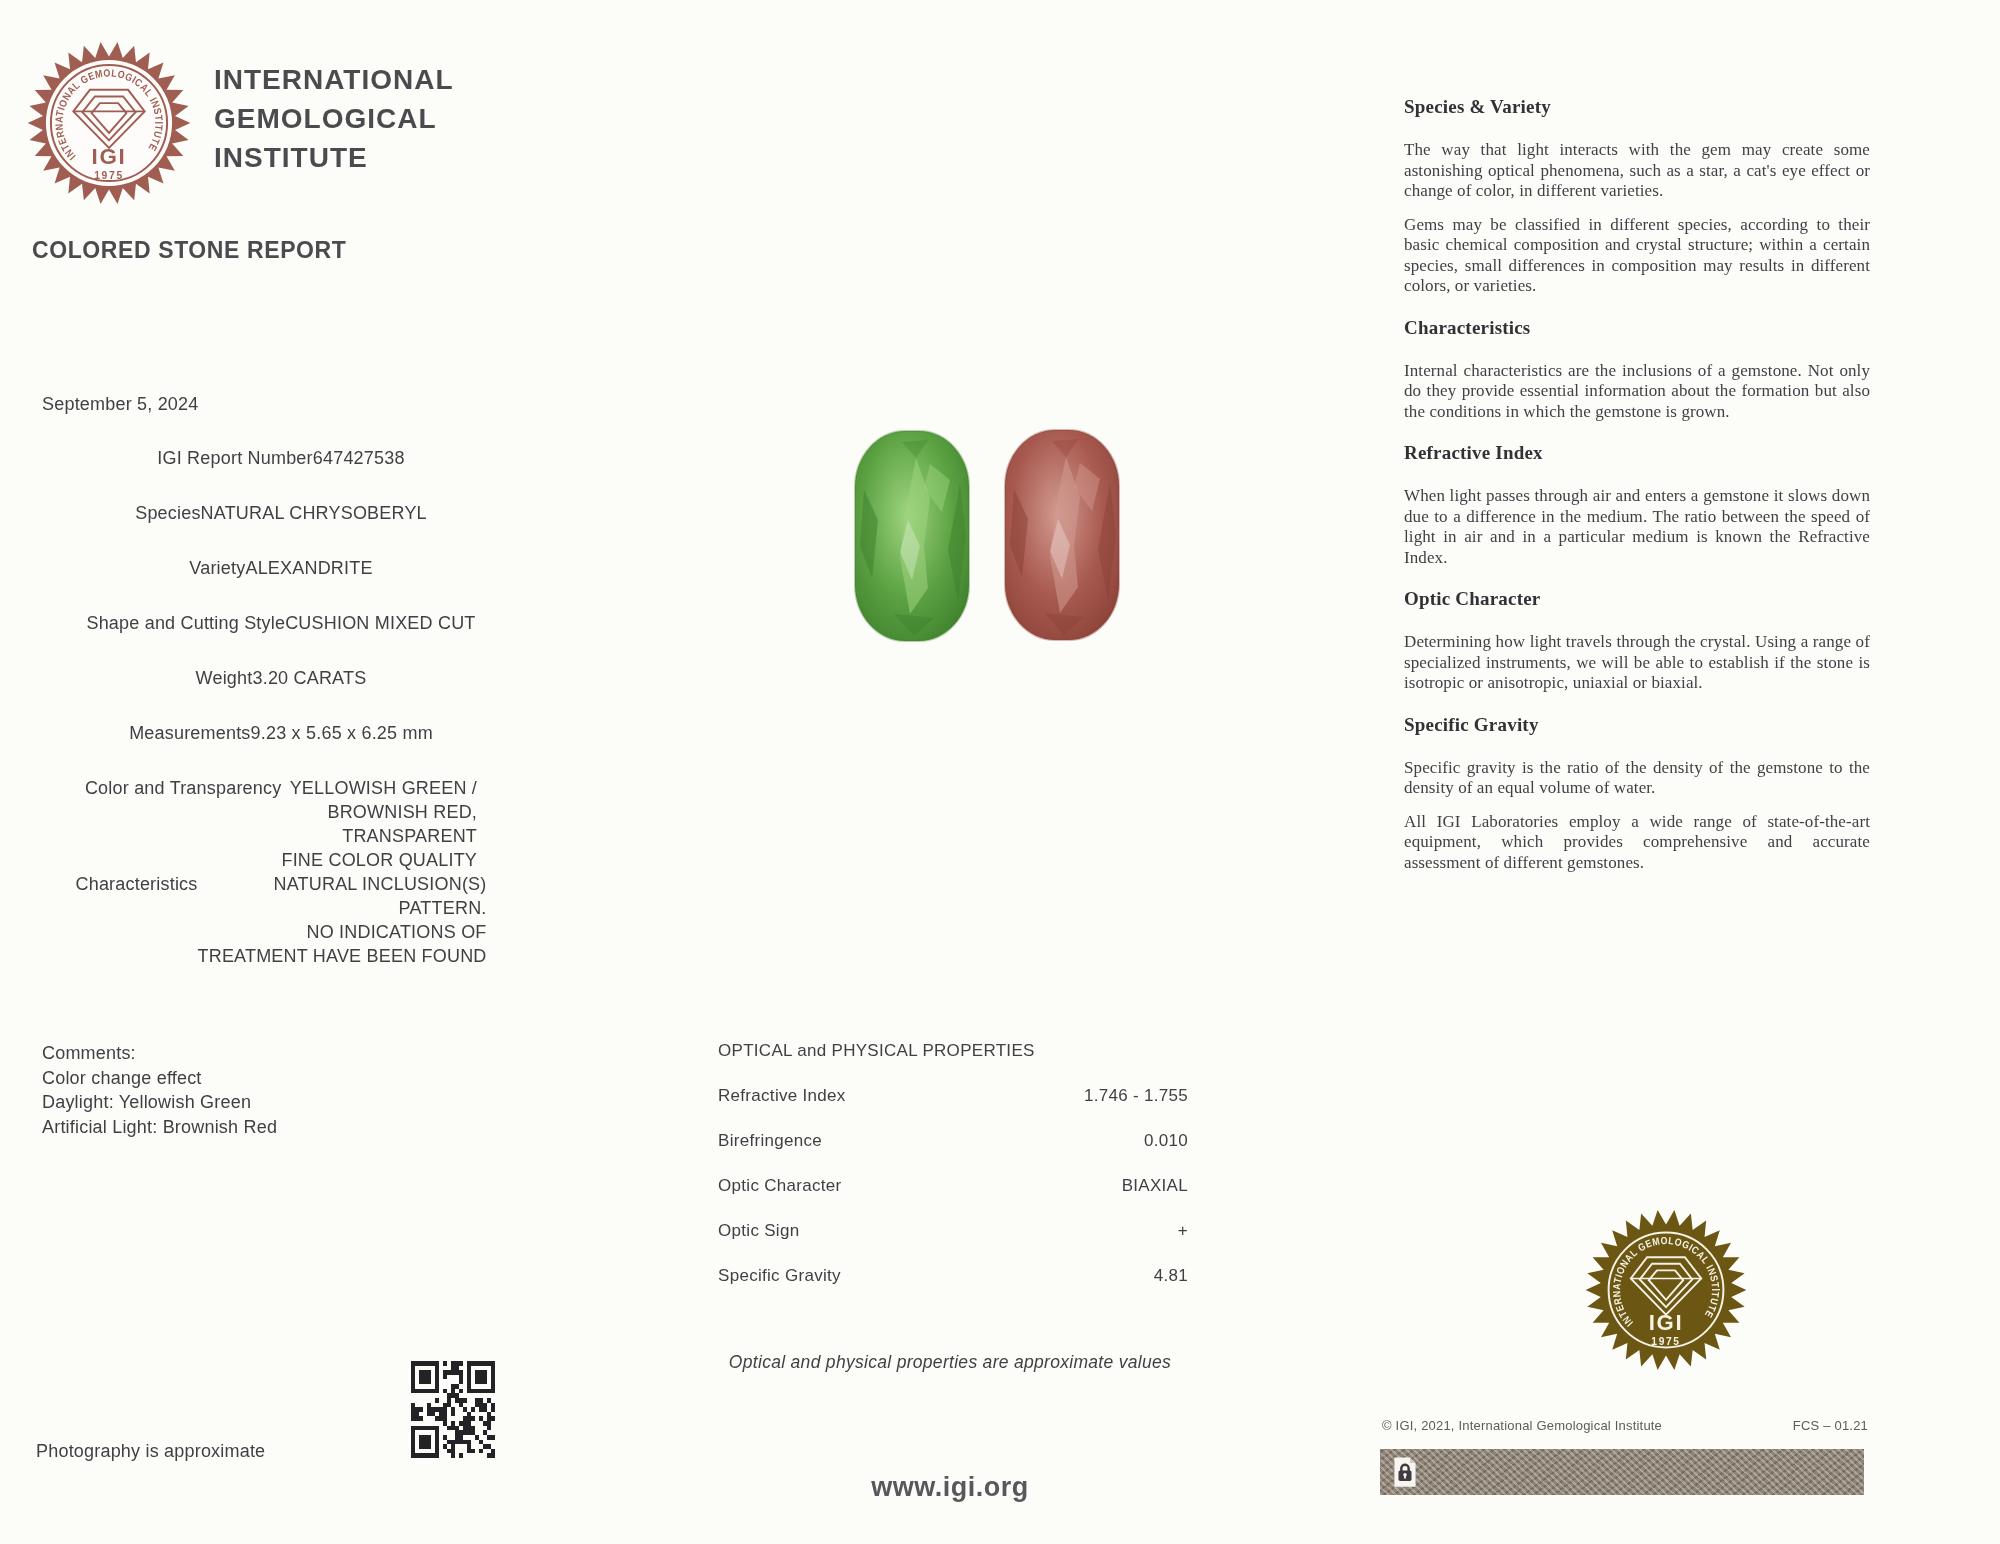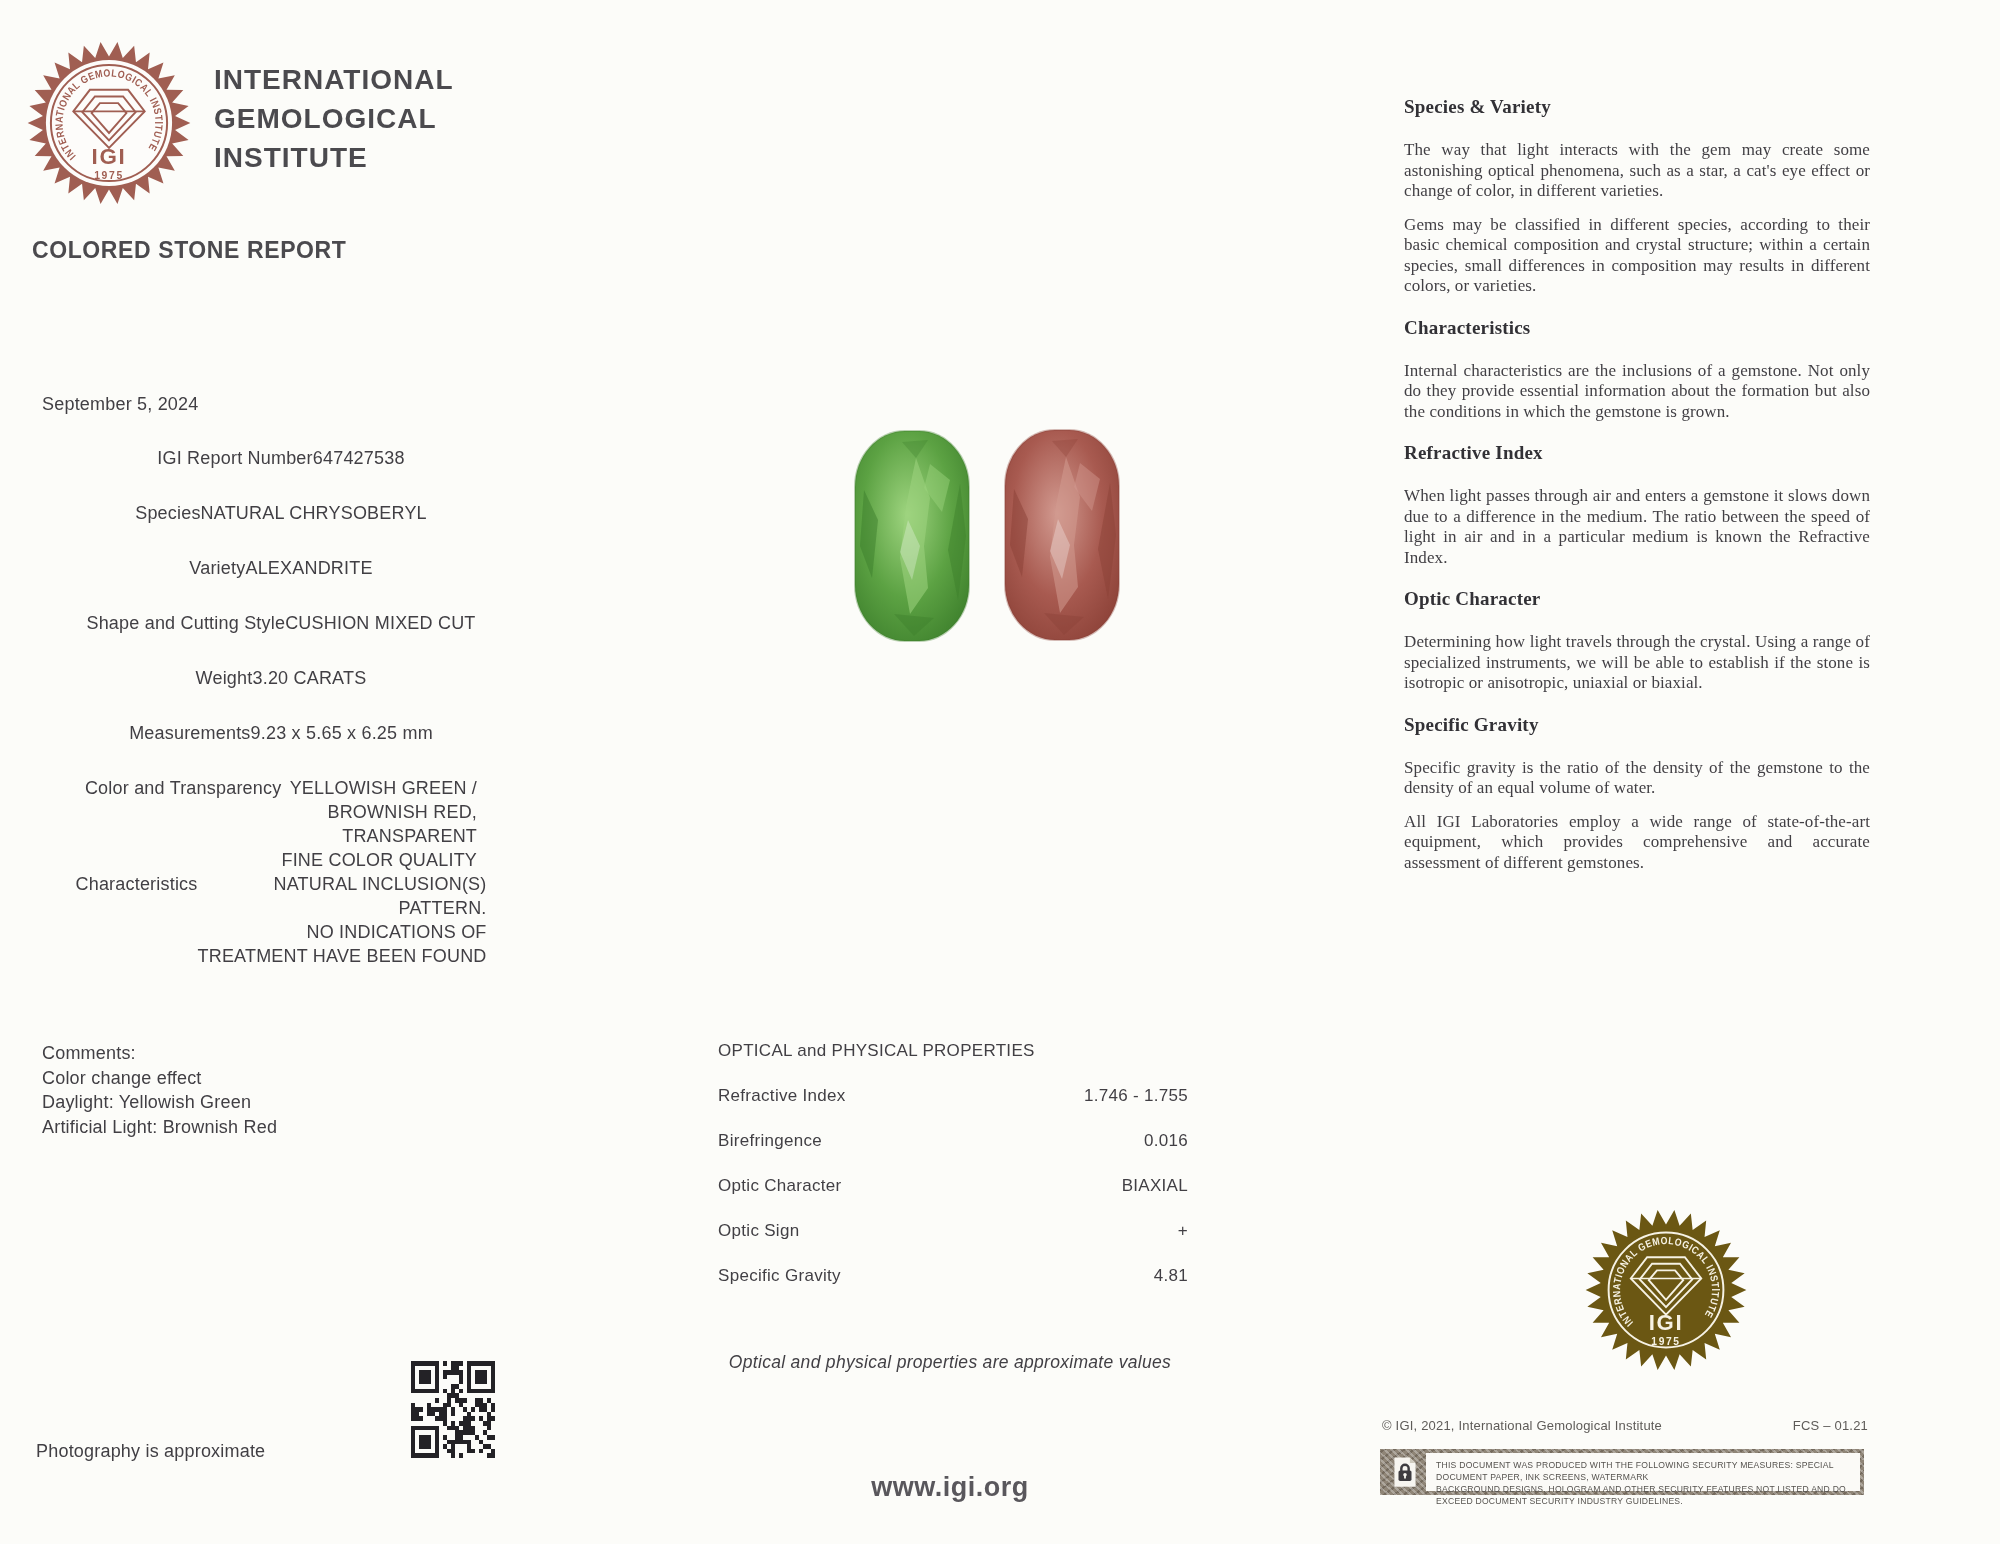--- a/index.html
+++ b/index.html
@@ -184,21 +184,21 @@
     </svg>
 
   <div class="properties">
     <div class="properties-title">OPTICAL and PHYSICAL PROPERTIES</div>
     <div class="prop-row">
       <span>Refractive Index</span>
       <span>1.746 - 1.755</span>
     </div>
     <div class="prop-row">
       <span>Birefringence</span>
-      <span>0.016</span>
+      <span>0.010</span>
     </div>
     <div class="prop-row">
       <span>Optic Character</span>
       <span>BIAXIAL</span>
     </div>
     <div class="prop-row">
       <span>Optic Sign</span>
       <span>+</span>
     </div>
     <div class="prop-row">
@@ -258,17 +258,15 @@
     <div class="security-icon">
       <svg class="sec-icon-svg" viewBox="0 0 32 38" aria-hidden="true">
         <path d="M3 1 h19 l7 7 v29 h-26 z" fill="#f7f5f0"></path>
         <path d="M22 1 l7 7 h-7 z" fill="#cfcabe"></path>
         <path d="M11.5 18 v-3.5 a4.5 4.5 0 0 1 9 0 V18" fill="none" stroke="#3e3c40" stroke-width="3"></path>
         <rect x="8" y="17" width="16" height="13" rx="2" fill="#3e3c40"></rect>
         <circle cx="16" cy="22.5" r="2.2" fill="#f7f5f0"></circle>
         <rect x="14.9" y="22.5" width="2.2" height="4.5" fill="#f7f5f0"></rect>
       </svg>
     </div>
-    <div class="security-text">THIS DOCUMENT WAS PRODUCED WITH THE FOLLOWING SECURITY MEASURES: SPECIAL DOCUMENT PAPER, INK SCREENS, WATERMARK
-BACKGROUND DESIGNS, HOLOGRAM AND OTHER SECURITY FEATURES NOT LISTED AND DO EXCEED DOCUMENT SECURITY INDUSTRY GUIDELINES.</div>
   </div>
 
 </div>
 
 </body></html>

